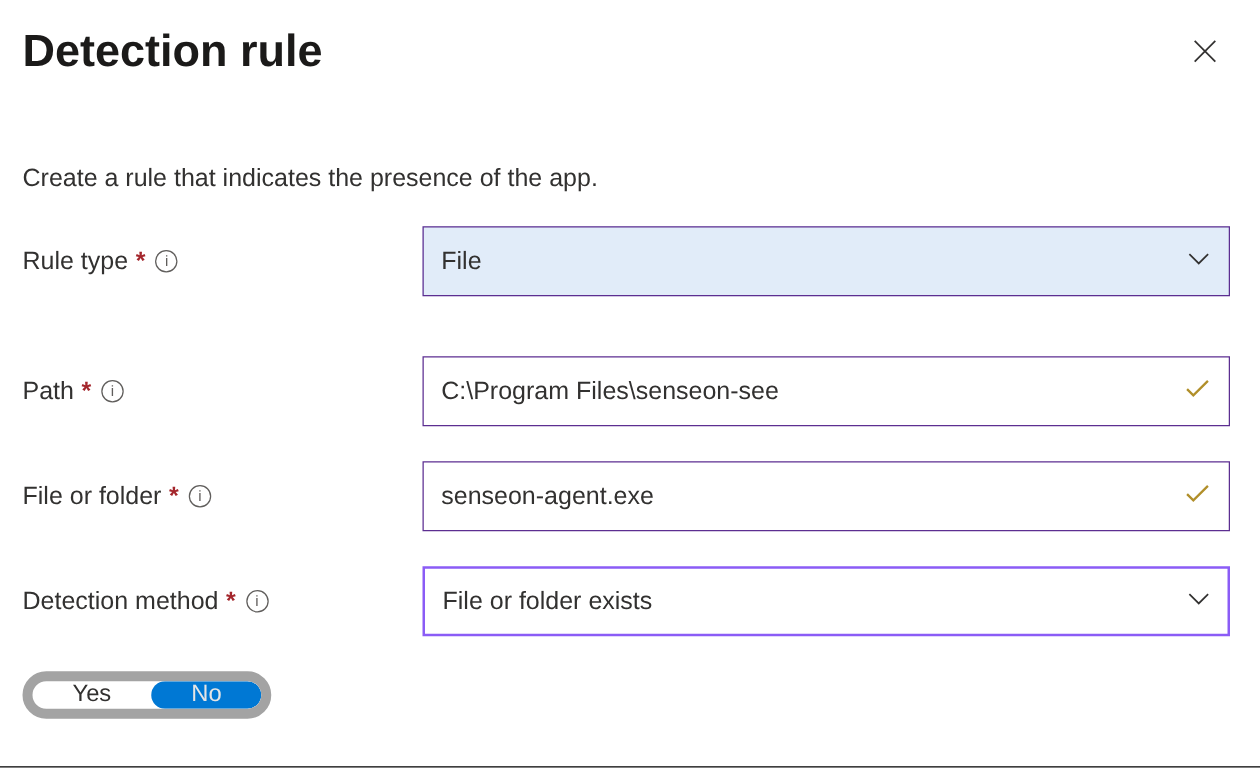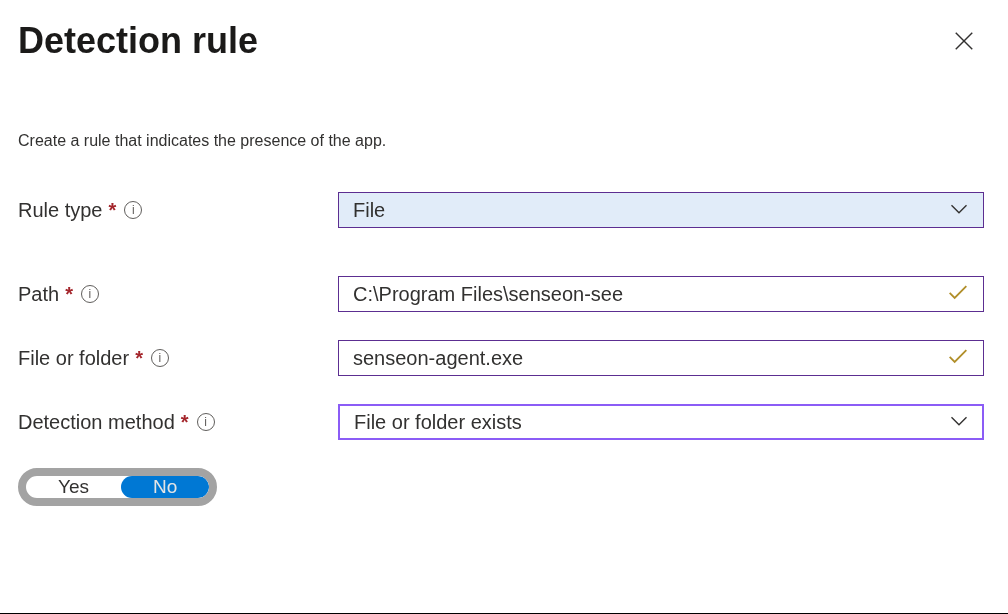--- a/index.html
+++ b/index.html
@@ -40,23 +40,23 @@
     background: transparent;
     border: none;
   }
   .close-btn svg {
     width: 22px;
     height: 22px;
     stroke: #323130;
     stroke-width: 1.5;
   }
   .description {
-    font-size: 16px;
-    color: #323130;
-    margin-bottom: 42px;
+    font-size: 20px;
+    color: #323130;
+    margin-bottom: 26px;
   }
   .form-row {
     display: flex;
     align-items: center;
     margin-bottom: 48px;
   }
   .form-row.tight {
     margin-bottom: 28px;
   }
   .form-row:last-child {
@@ -94,21 +94,21 @@
     line-height: 1;
     vertical-align: middle;
     margin-left: 2px;
   }
   .input-col {
     flex: 1;
     position: relative;
   }
   .select-box, .text-input {
     width: 100%;
-    height: 36px;
+    height: 56px;
     font-size: 20px;
     padding: 0 46px 0 14px;
     border: 1.5px solid #605e5c;
     background: #fff;
     color: #323130;
     display: flex;
     align-items: center;
   }
   .select-box.purple, .text-input.purple {
     border-color: #5c2e91;

